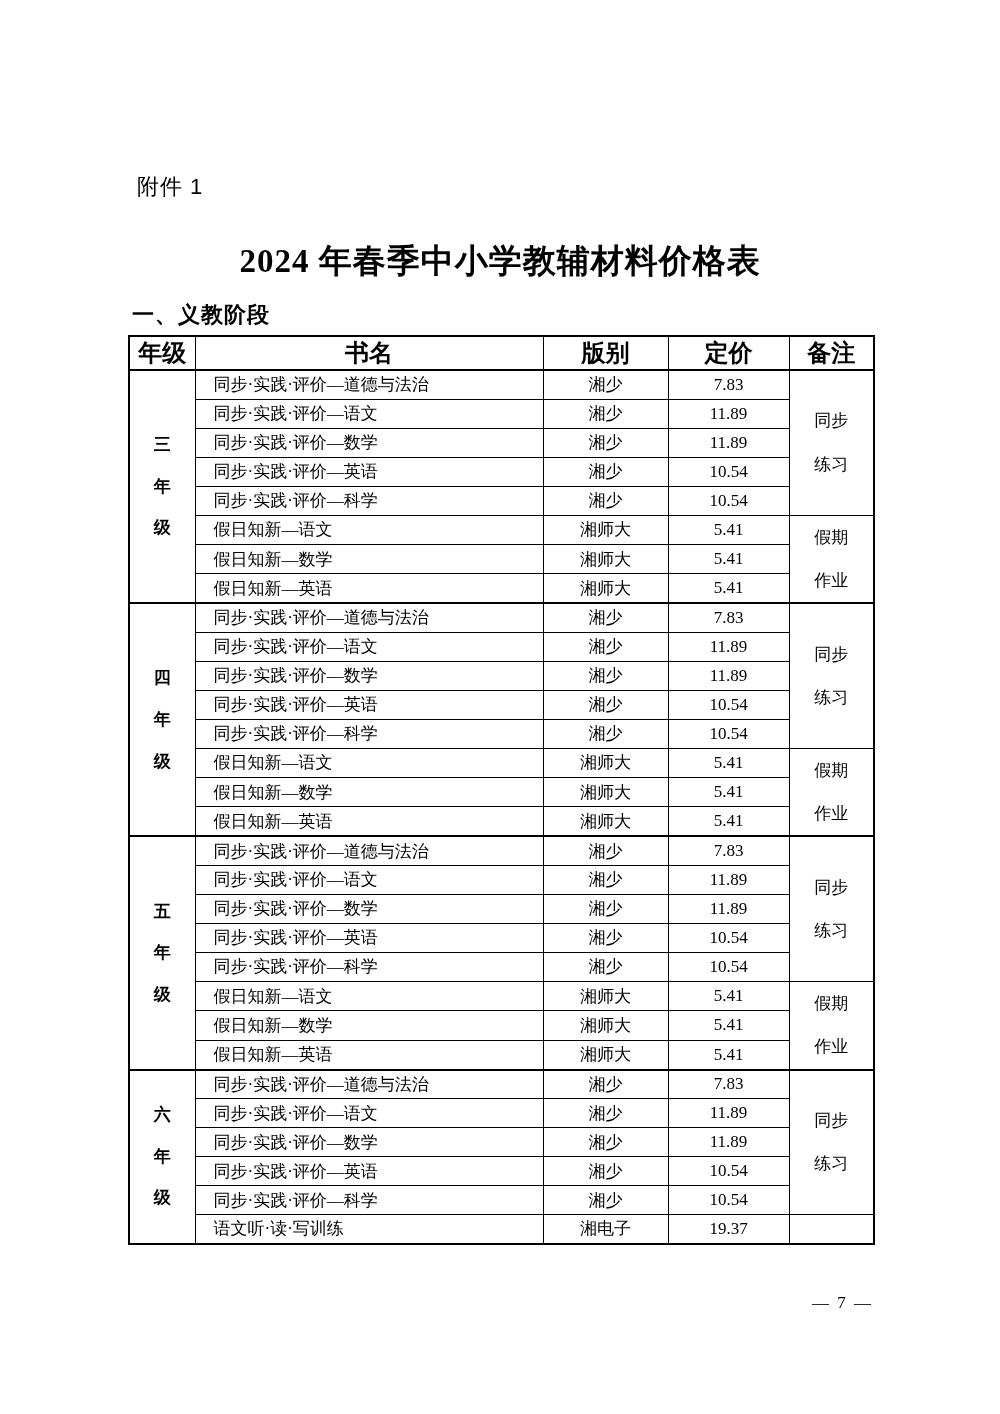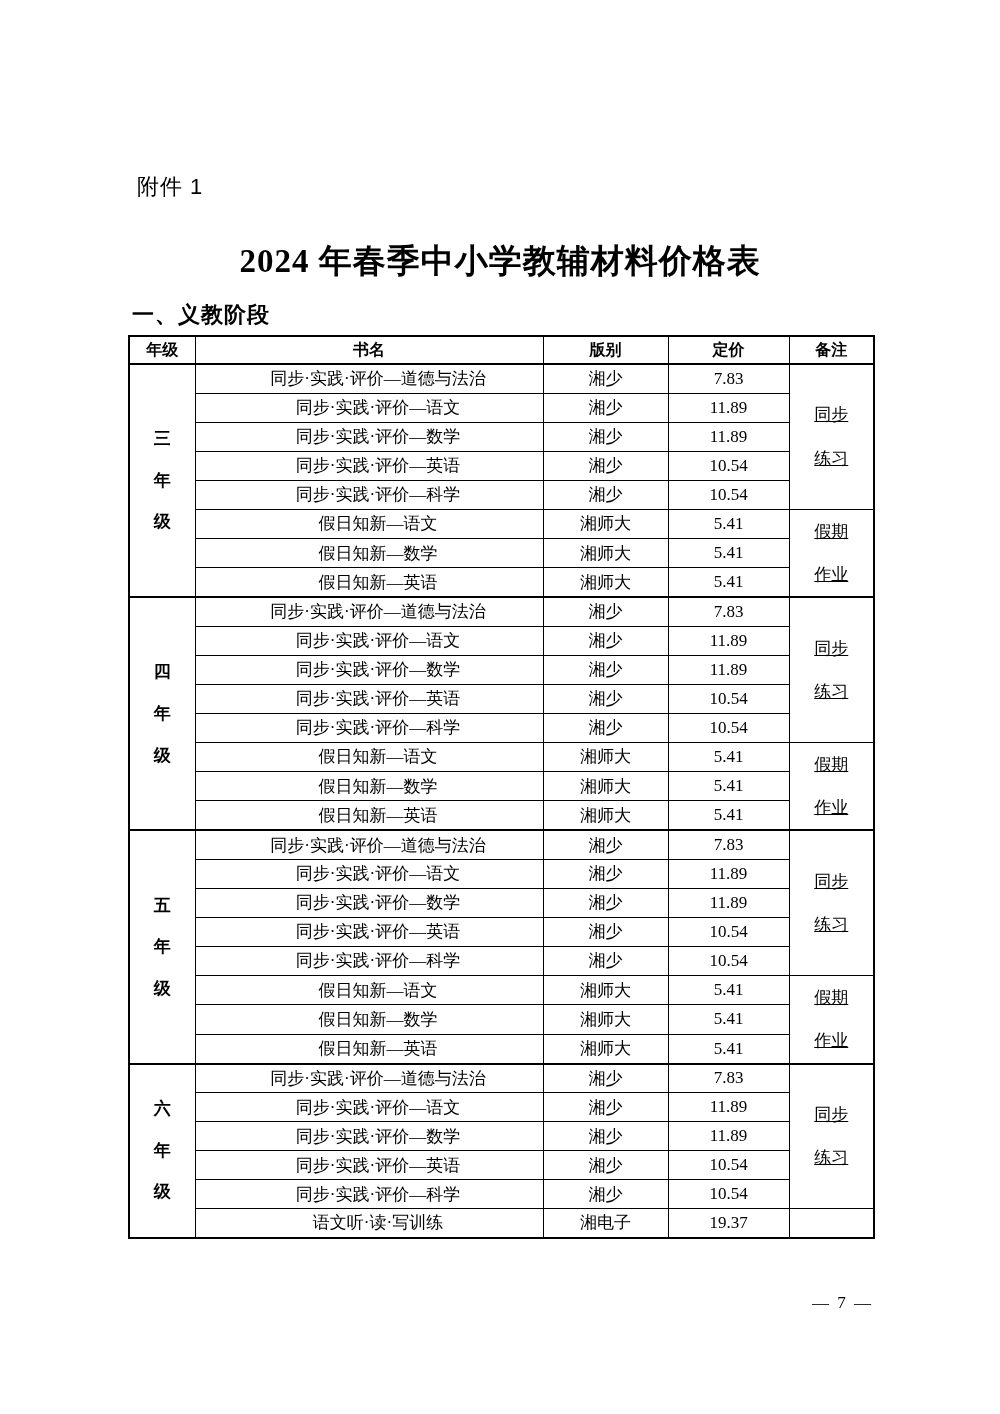--- a/index.html
+++ b/index.html
@@ -45,56 +45,55 @@
     position: absolute;
     left: 128px;
     top: 335px;
     width: 745px;
     border-collapse: collapse;
     table-layout: fixed;
     border: 2px solid #000;
   }
   .price-table th {
     height: 28px;
-    font-size: 16px;
+    font-size: 24px;
     font-weight: bold;
     text-align: center;
     vertical-align: middle;
     border: 1px solid #000;
     border-bottom: 2px solid #000;
     font-family: "Liberation Serif", "DejaVu Serif", serif;
   }
   .price-table td {
     height: 29px;
     font-size: 17px;
     text-align: center;
     vertical-align: middle;
     border: 1px solid #000;
     font-family: "Liberation Serif", "DejaVu Serif", serif;
   }
   .price-table td.book {
-    text-align: center;
+    text-align: left;
     padding-left: 18px;
   }
   .price-table tr.group-start td {
     border-top: 2px solid #000;
   }
   .price-table td.grade .vert {
     display: inline-block;
     width: 1.2em;
     line-height: 2.45;
     word-break: break-all;
     font-weight: bold;
   }
   .price-table td.remark .wrap {
     display: inline-block;
     width: 2.35em;
     line-height: 2.55;
     word-break: break-all;
-    text-decoration: underline;
   }
   .page-footer {
     position: absolute;
     top: 1293px;
     left: 0;
     width: 873px;
     text-align: right;
     font-size: 17px;
     letter-spacing: 2px;
     font-family: "Liberation Serif", "DejaVu Serif", serif;

